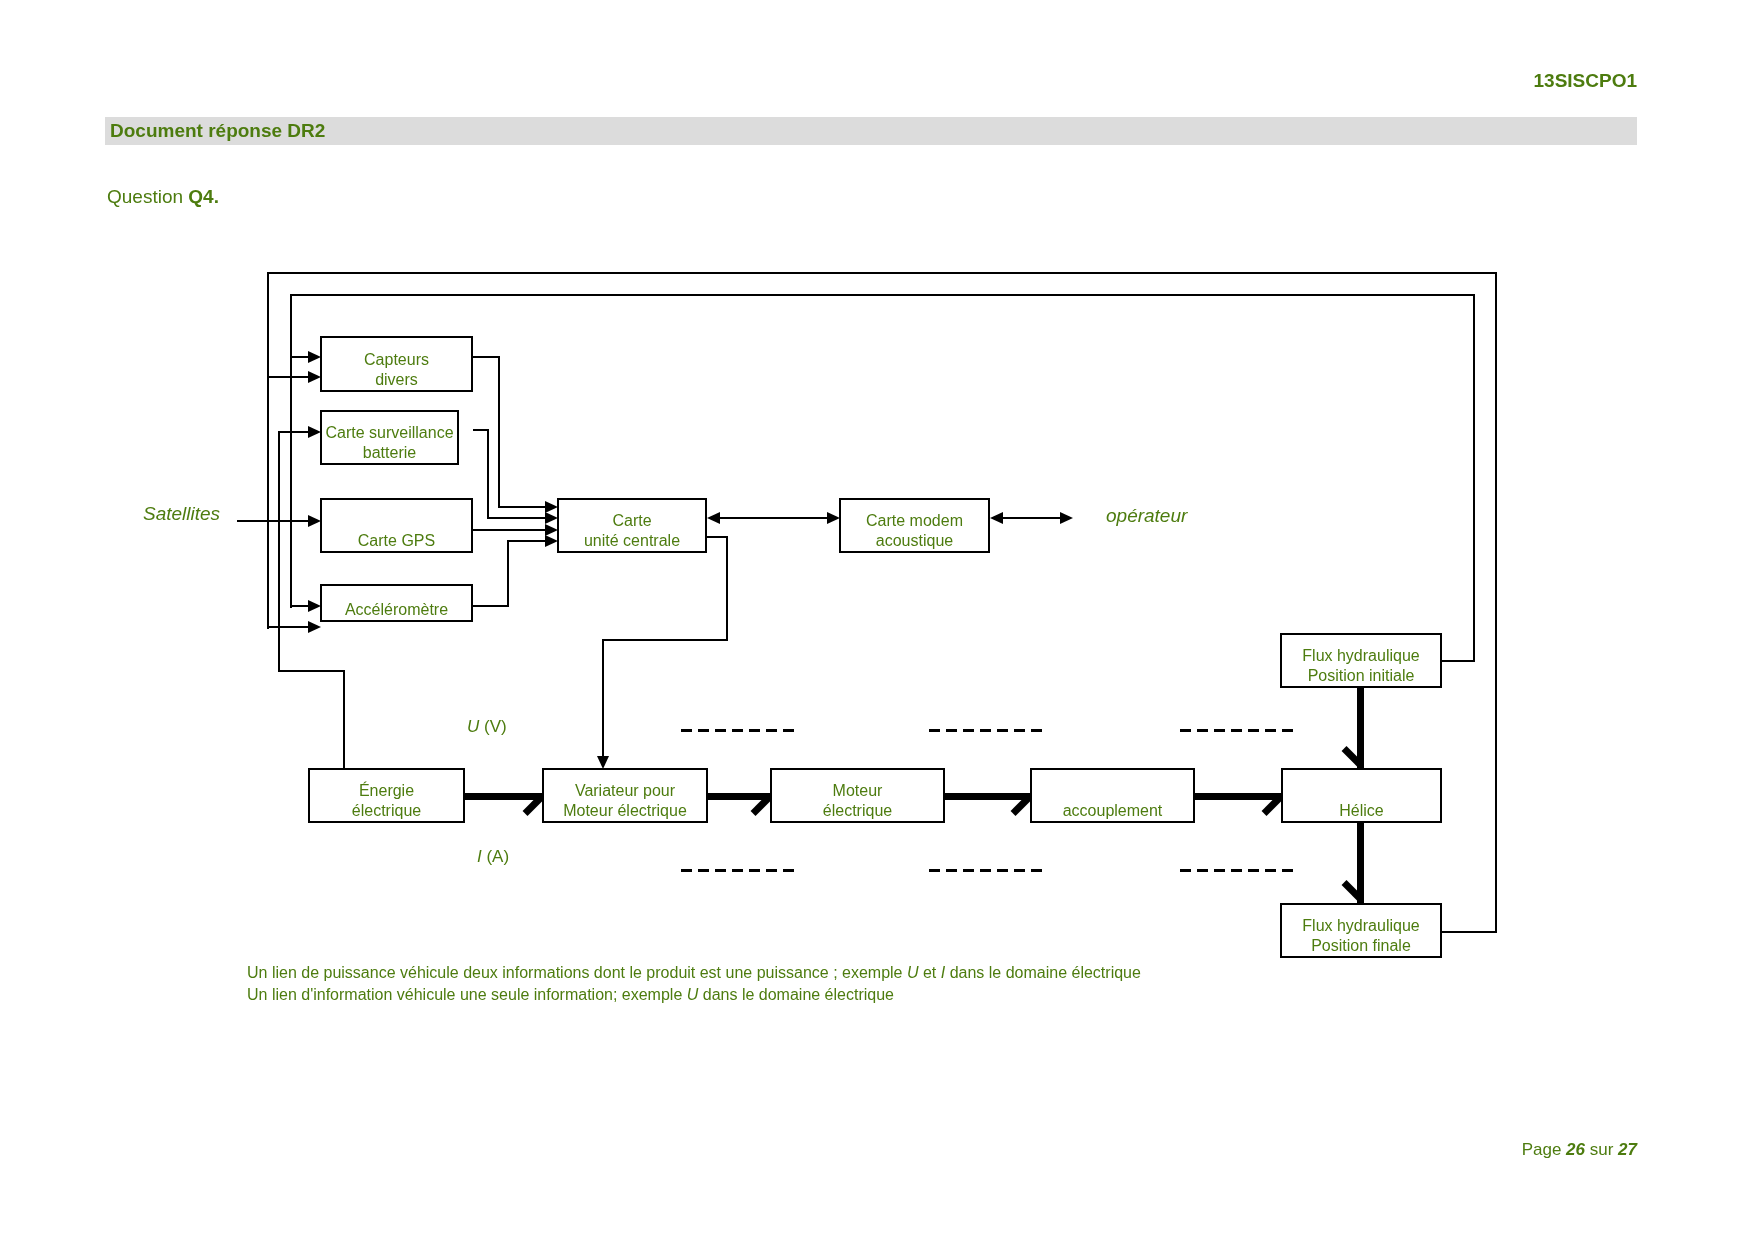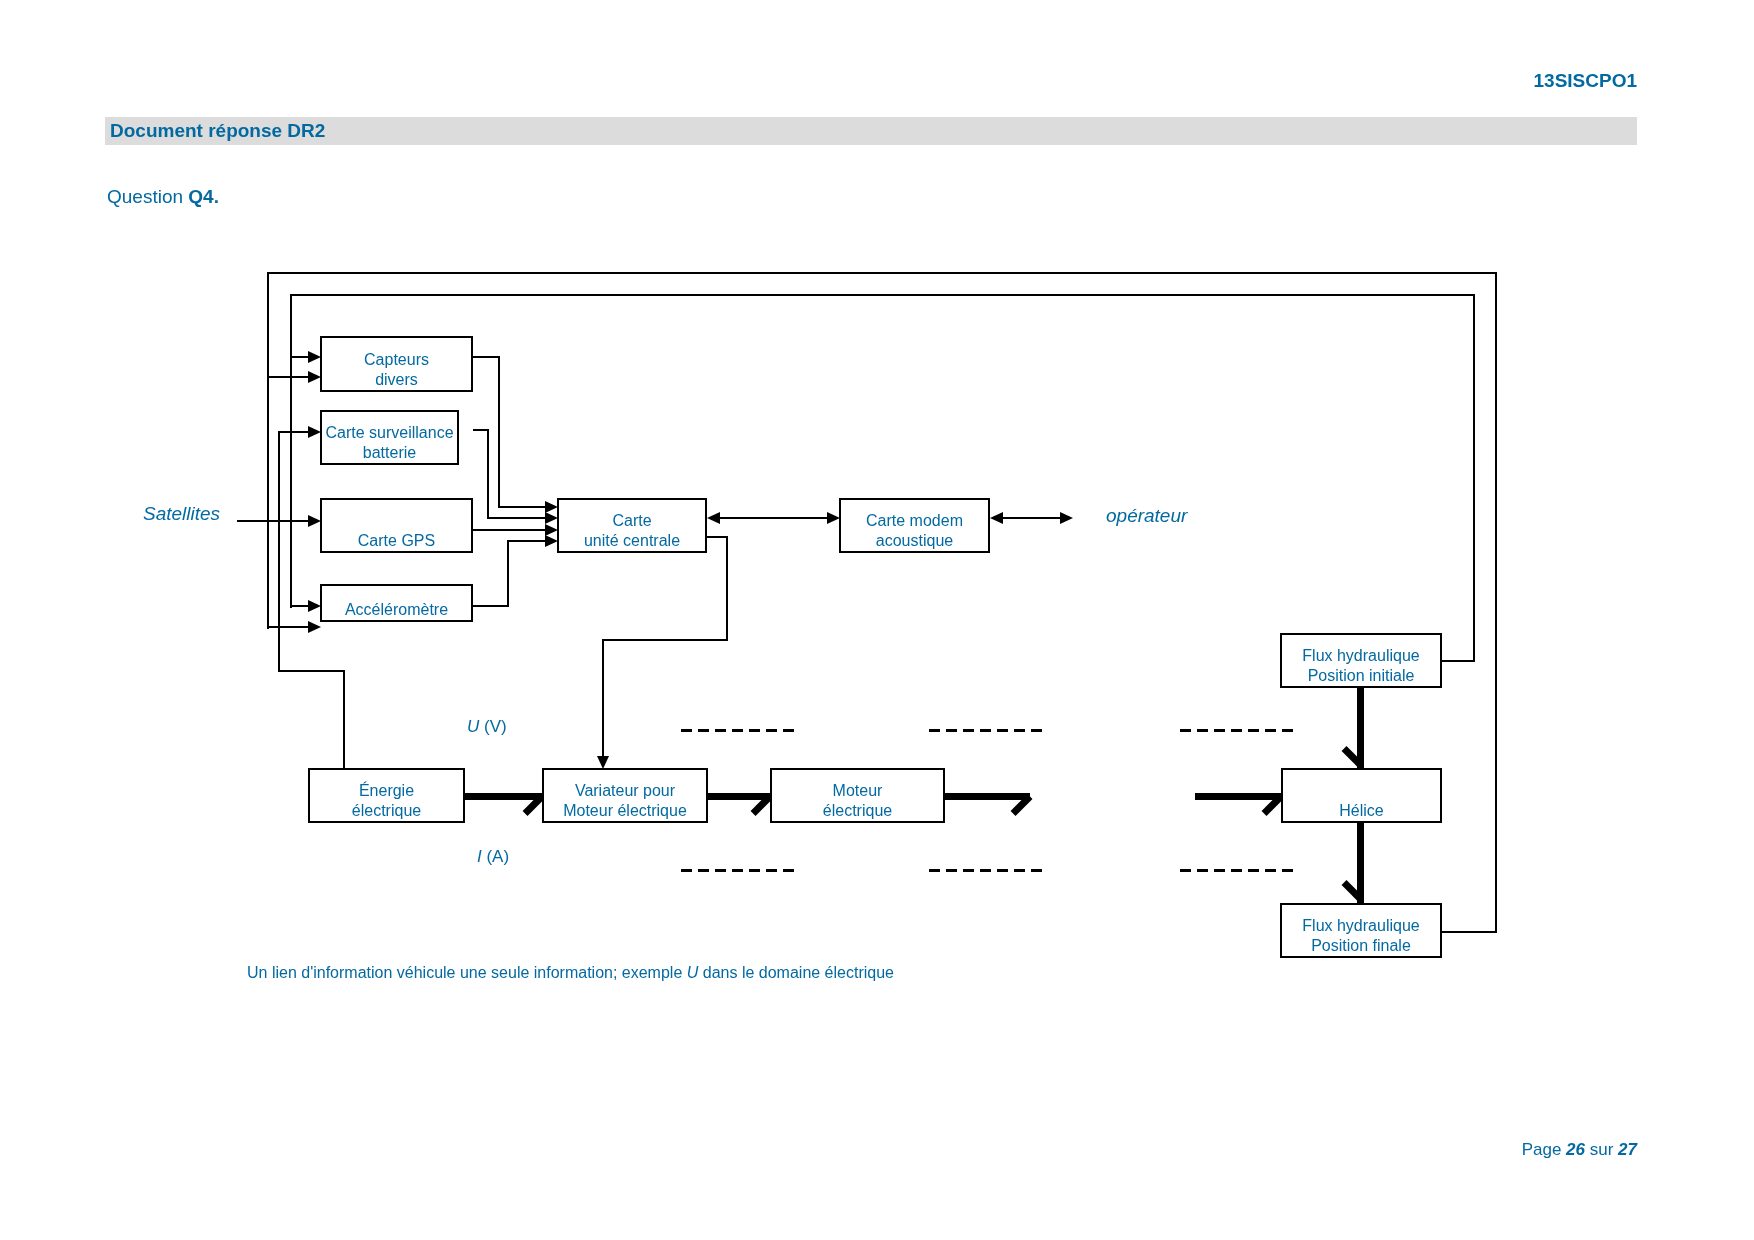--- a/index.html
+++ b/index.html
@@ -1,17 +1,17 @@
 <!DOCTYPE html>
 <html><head>
 <meta charset="utf-8">
 <style>
   html,body{margin:0;padding:0;background:#fff;}
   #canvas{position:relative;width:1754px;height:1240px;background:#ffffff;
-          font-family:"Liberation Sans",sans-serif;color:#0369a1;overflow:hidden;}
+          font-family:"Liberation Sans",sans-serif;color:#4d7c0f;overflow:hidden;}
   .ln{position:absolute;background:#000;}
   .tk{position:absolute;background:#000;}
   .barb-r{position:absolute;width:24px;height:7px;background:#000;
           transform:rotate(-45deg);transform-origin:100% 50%;}
   .barb-d{position:absolute;width:24px;height:7px;background:#000;
           transform:rotate(45deg);transform-origin:100% 50%;}
   .arr-r{position:absolute;width:0;height:0;border-top:6px solid transparent;
          border-bottom:6px solid transparent;border-left:13px solid #000;}
   .arr-l{position:absolute;width:0;height:0;border-top:6px solid transparent;
          border-bottom:6px solid transparent;border-right:13px solid #000;}
@@ -149,36 +149,40 @@
     <div>électrique</div>
   </div>
   <div class="box" style="left:542px;top:768px;width:166px;height:55px">
     <div>Variateur pour</div>
     <div>Moteur électrique</div>
   </div>
   <div class="box" style="left:770px;top:768px;width:175px;height:55px">
     <div>Moteur</div>
     <div>électrique</div>
   </div>
+  <div class="box" style="left:1030px;top:768px;width:165px;height:55px">
+    <div>accouplement</div>
+  </div>
   <div class="box" style="left:1281px;top:768px;width:161px;height:55px">
     <div>Hélice</div>
   </div>
   <div class="box" style="left:1280px;top:633px;width:162px;height:55px">
     <div>Flux hydraulique</div>
     <div>Position initiale</div>
   </div>
   <div class="box" style="left:1280px;top:903px;width:162px;height:55px">
     <div>Flux hydraulique</div>
     <div>Position finale</div>
   </div>
 
   <div class="flowlabel" style="left:143px;top:503px">Satellites</div>
   <div class="flowlabel" style="left:1106px;top:505px">opérateur</div>
   <div class="qty" style="left:467px;top:717px"><span class="ital">U</span><span> (V)</span></div>
   <div class="qty" style="left:477px;top:847px"><span class="ital">I</span><span> (A)</span></div>
 
   <div class="notes">
+    <div><span>Un lien de puissance véhicule deux informations dont le produit est une puissance ; exemple </span><span class="ital">U</span><span> et </span><span class="ital">I</span><span> dans le domaine électrique</span></div>
     <div><span>Un lien d'information véhicule une seule information; exemple </span><span class="ital">U</span><span> dans le domaine électrique</span></div>
   </div>
 
   <div class="footer"><span>Page </span><b>26</b><span> sur </span><b>27</b></div>
 
 </div>
 
 </body></html>

